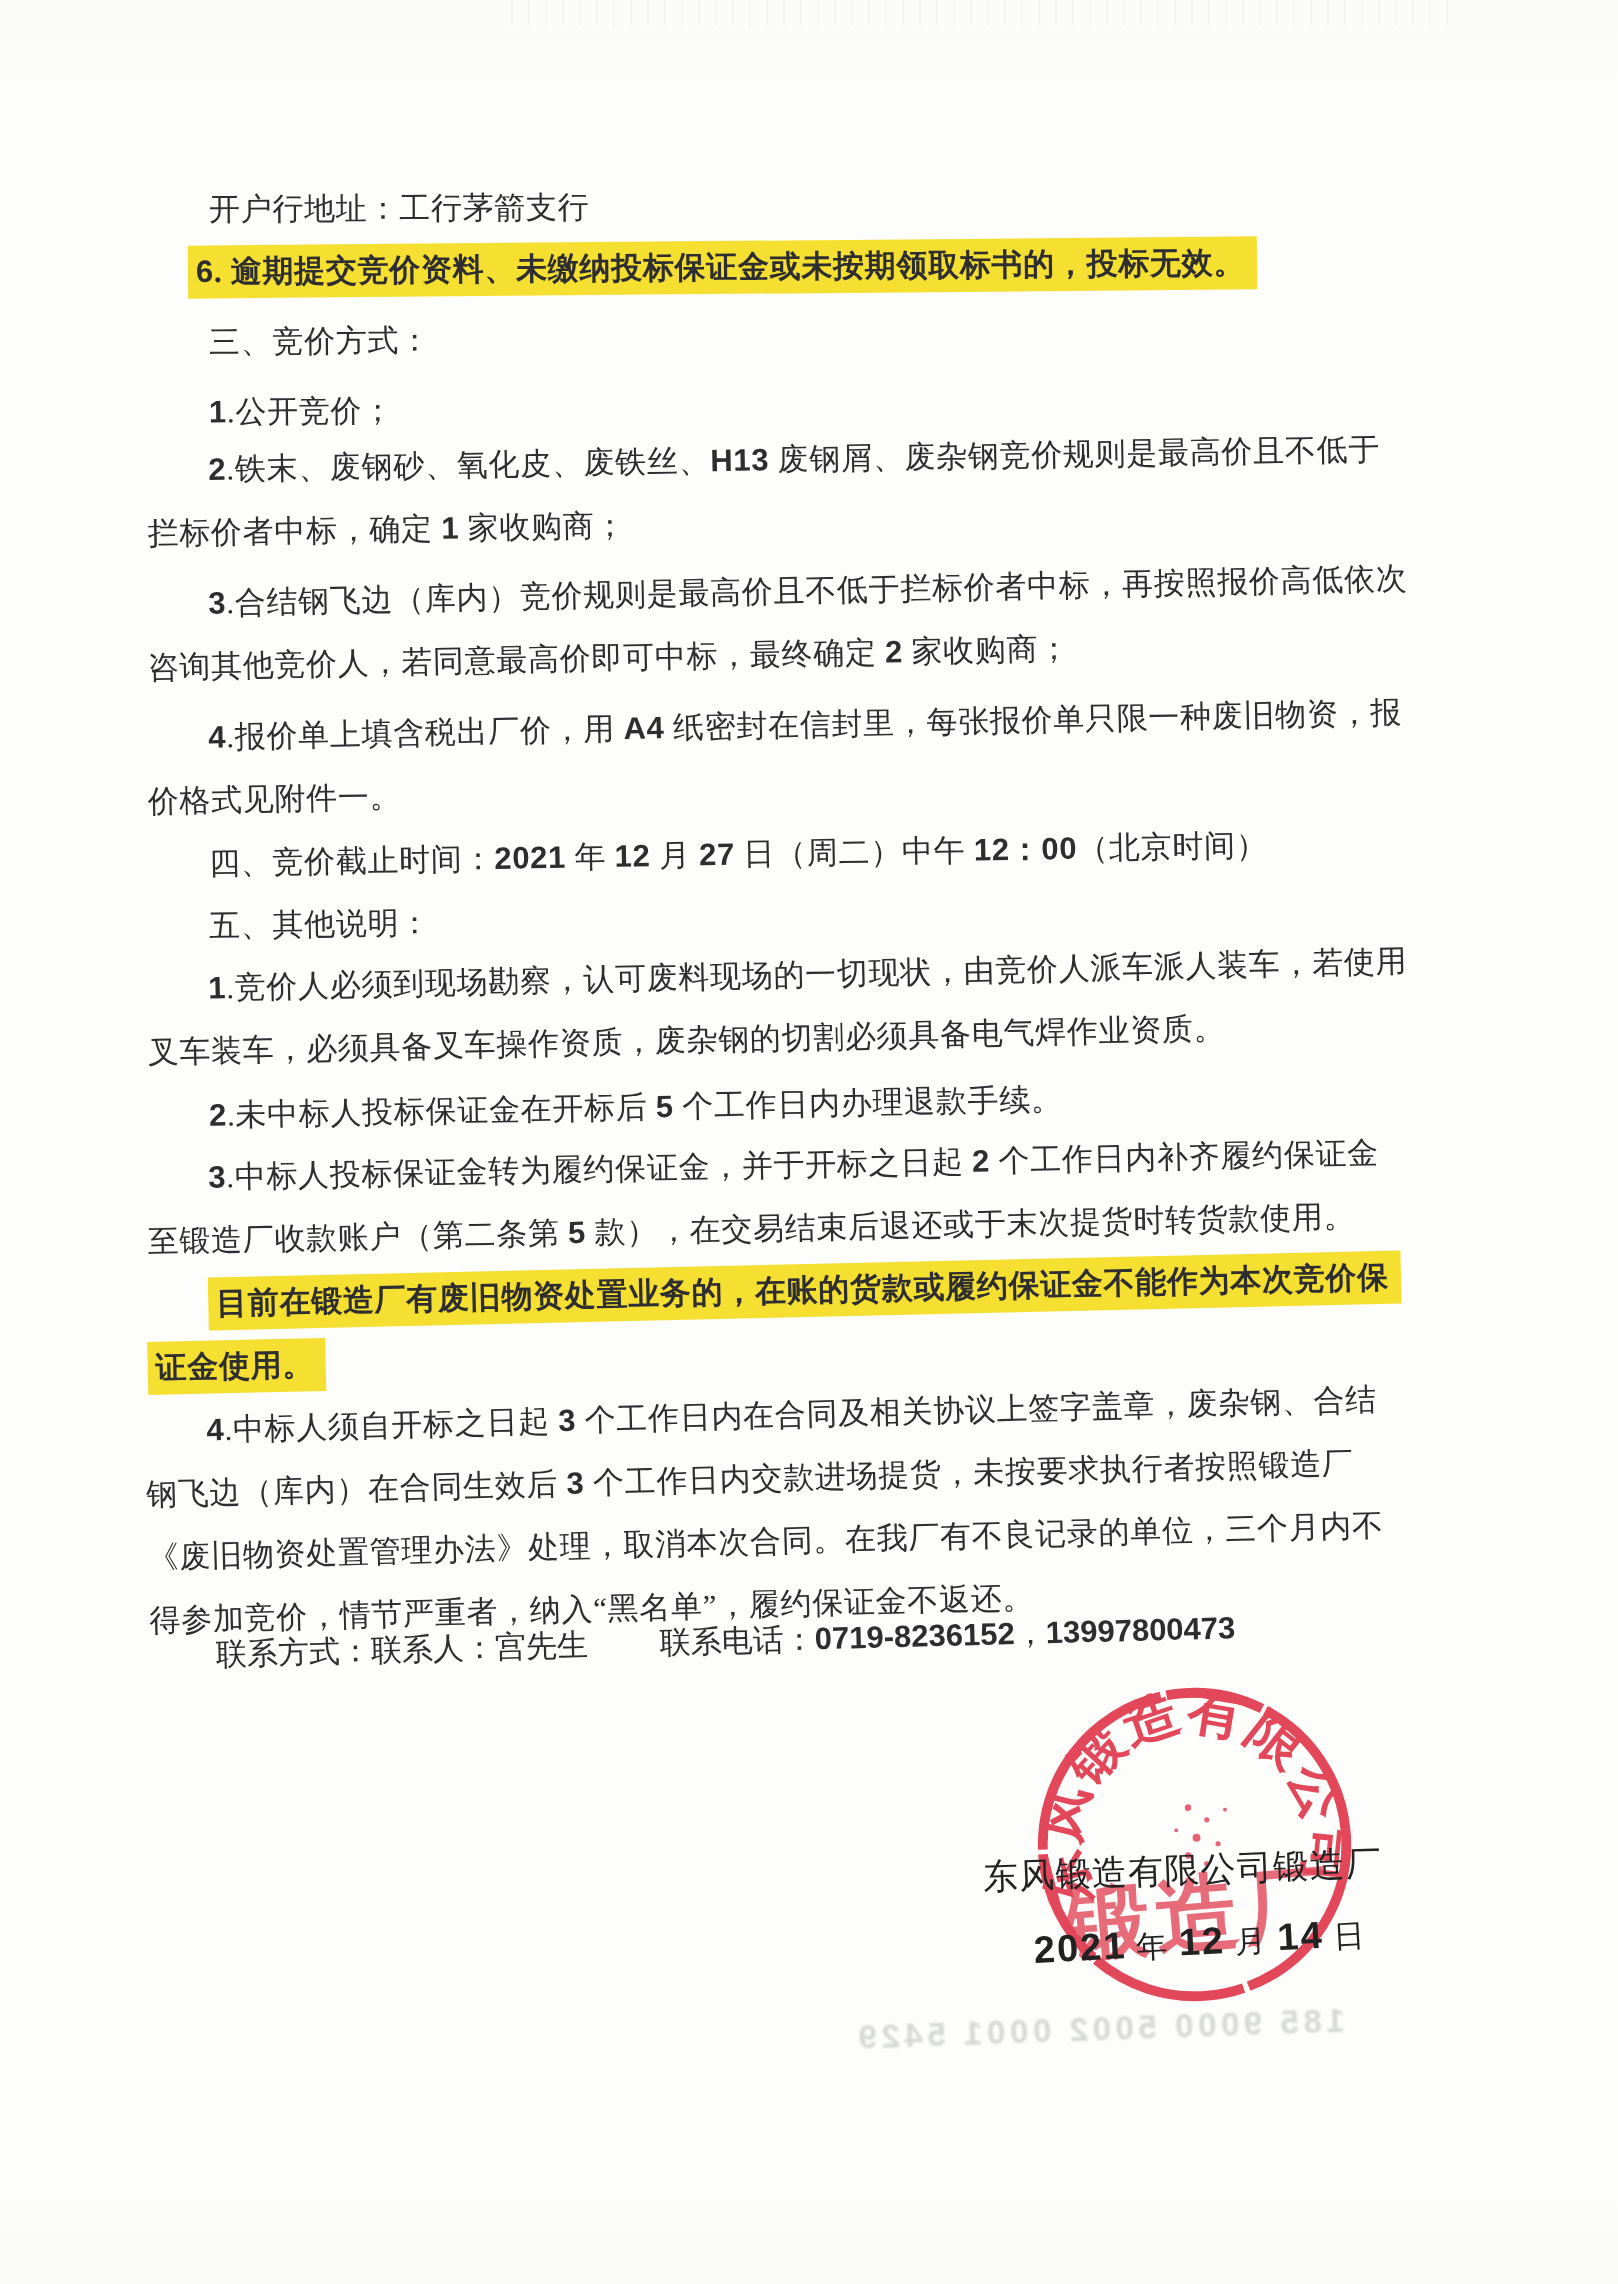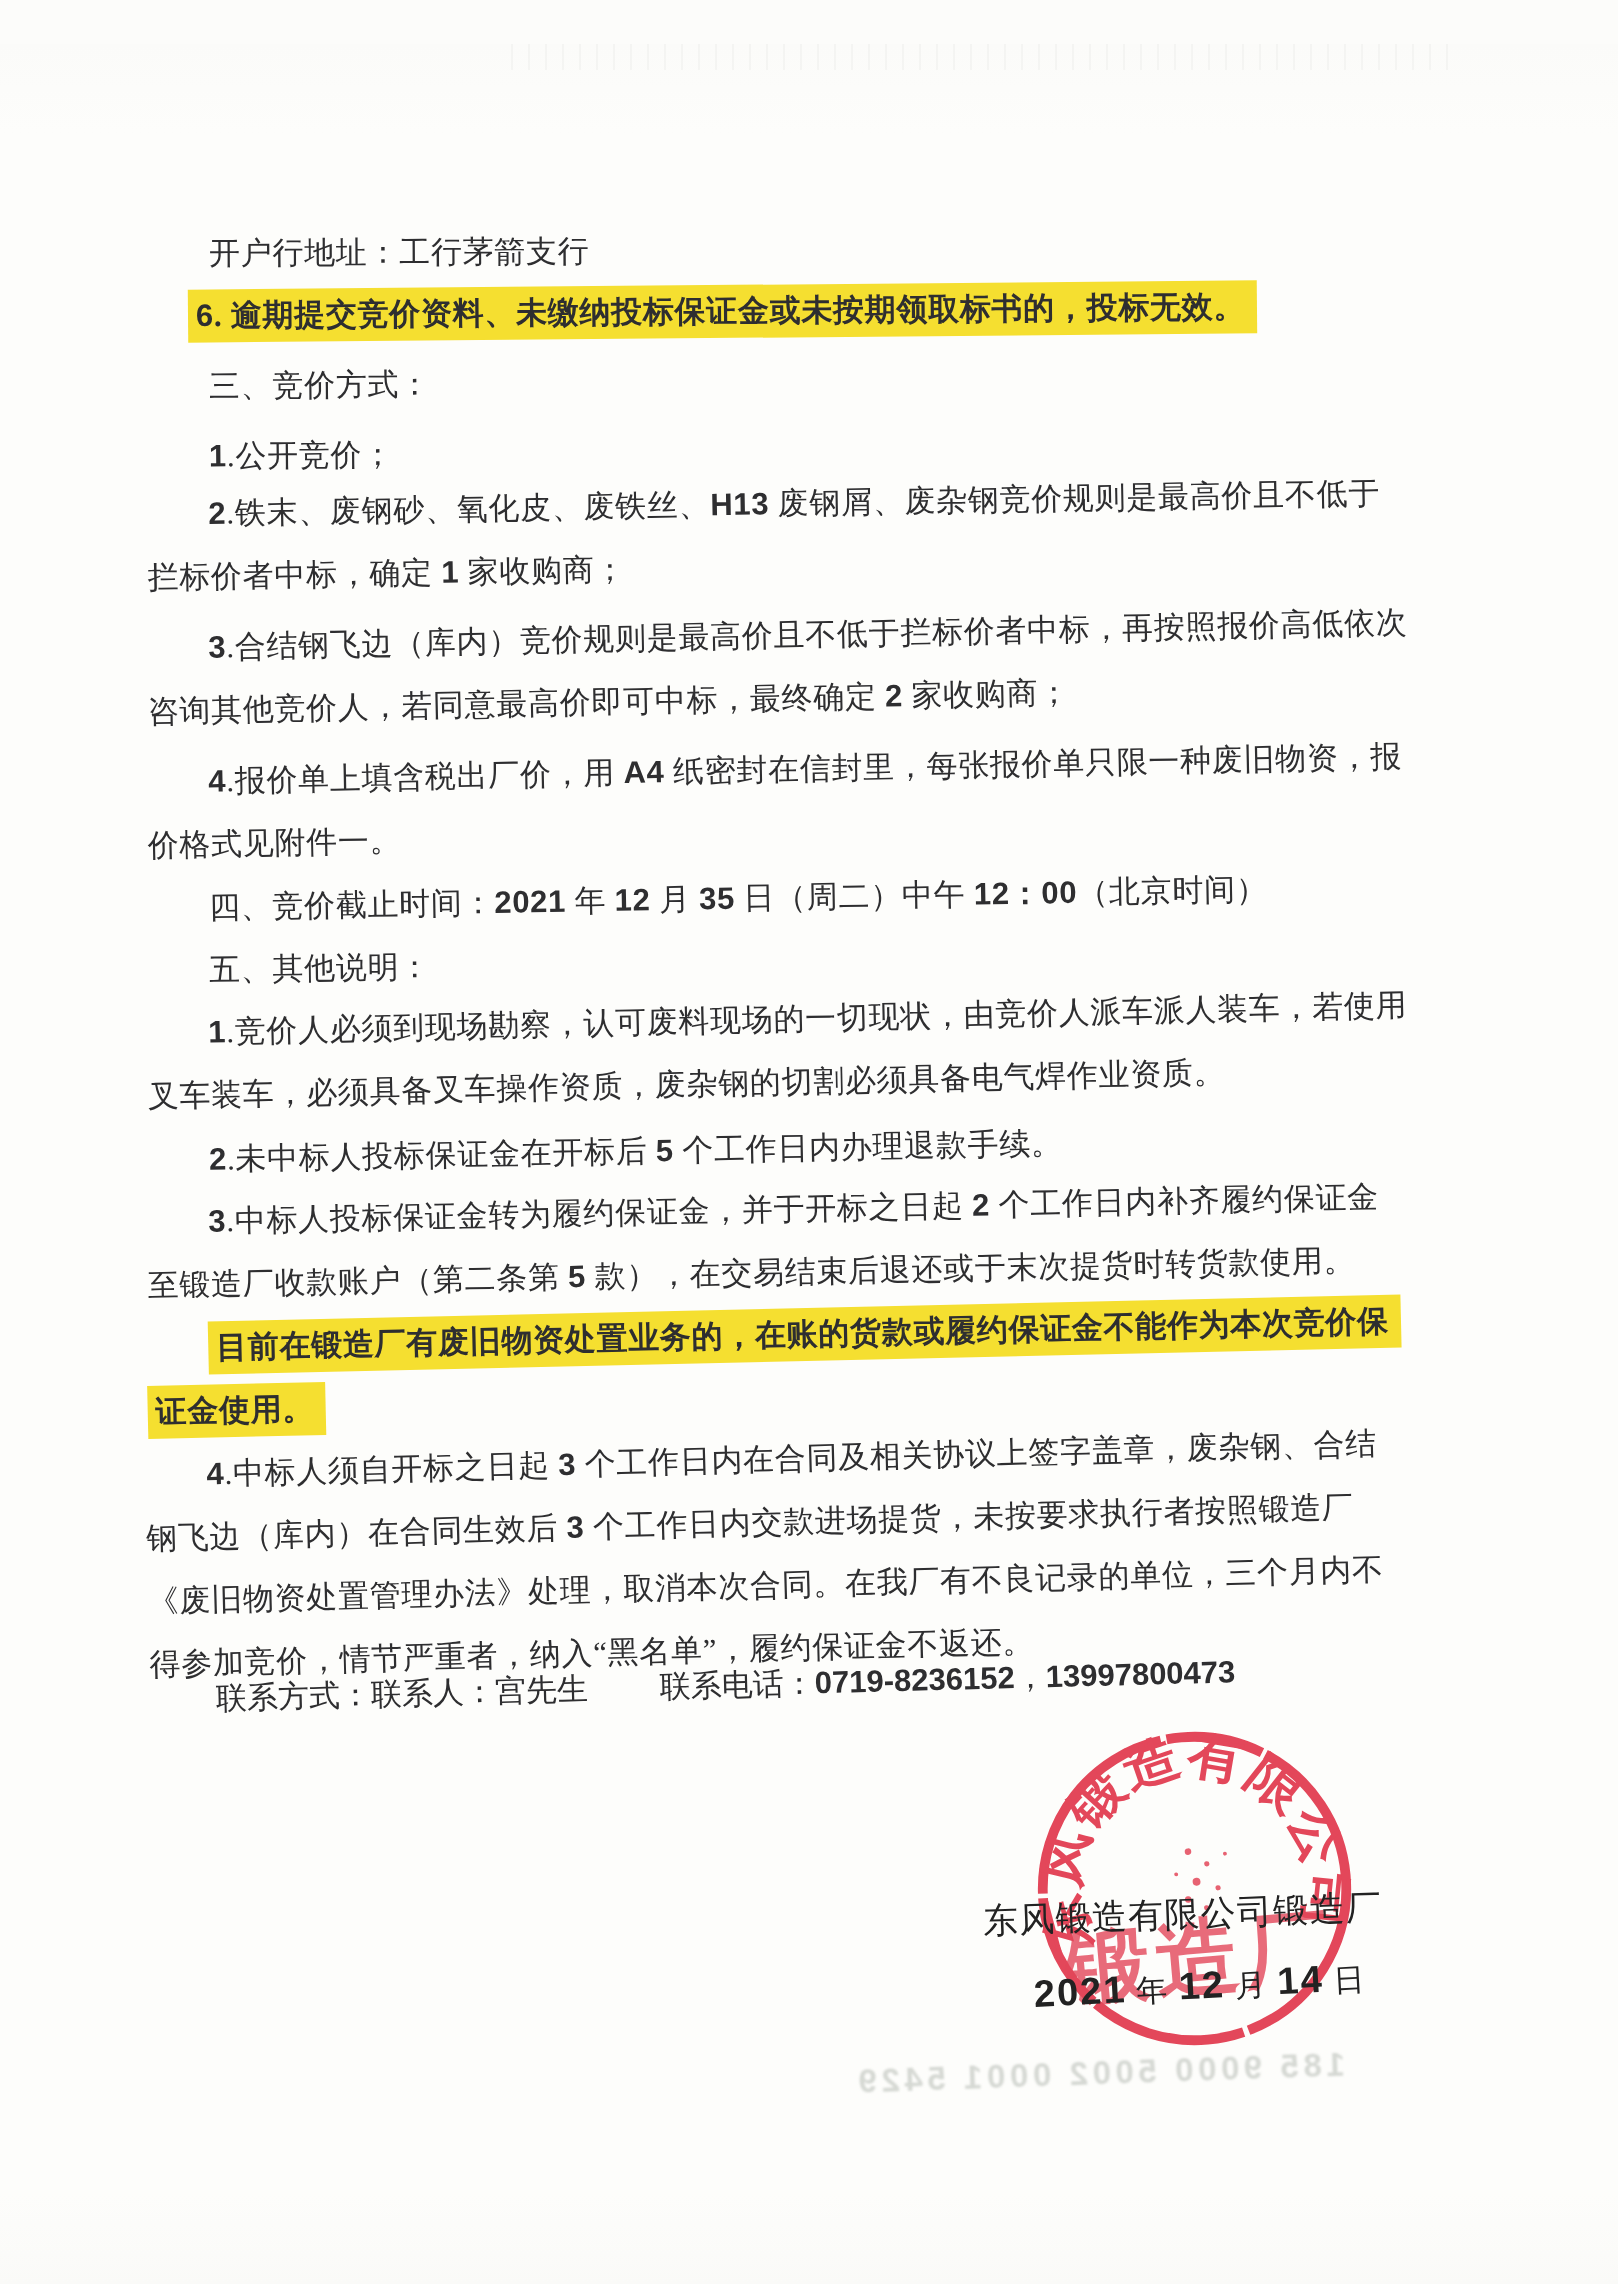--- a/index.html
+++ b/index.html
@@ -5,21 +5,21 @@
   html,body{margin:0;padding:0;}
   body{
     width:1619px;height:2284px;
     background:#fcfcfa;
     font-family:"Liberation Serif","DejaVu Serif",serif;
     color:#2e2e30;
     position:relative;
     overflow:hidden;
   }
   .sheet{position:absolute;inset:0;background:
-    linear-gradient(180deg,#fbfbf9 0%,#fdfdfb 4%,#fdfdfb 96%,#fafaf8 100%); margin-top: 44px;}
+    linear-gradient(180deg,#fbfbf9 0%,#fdfdfb 4%,#fdfdfb 96%,#fafaf8 100%);}
   
   .para{
     position:absolute;left:147px;width:1263px;
     font-size:31px;line-height:63px;
     text-indent:62px;
     transform-origin:left center;
     letter-spacing:0.7px;
   }
   
   .para b, .date b, .phone b, .bleed b{
@@ -80,21 +80,21 @@
   <p class="para autobold" style="top:280px;transform:rotate(-0.5deg);">三、竞价方式：</p>
 
   <p class="para autobold" style="top:350px;transform:rotate(-0.5deg);"><b>1</b>.公开竞价；</p>
 
   <p class="para autobold" style="top:408px;transform:rotate(-1.0deg);"><b>2</b>.铁末、废钢砂、氧化皮、废铁丝、<b>H13</b> 废钢屑、废杂钢竞价规则是最高价且不低于拦标价者中标，确定 <b>1</b> 家收购商；</p>
 
   <p class="para autobold" style="top:542px;transform:rotate(-1.2deg);"><b>3</b>.合结钢飞边（库内）竞价规则是最高价且不低于拦标价者中标，再按照报价高低依次咨询其他竞价人，若同意最高价即可中标，最终确定 <b>2</b> 家收购商；</p>
 
   <p class="para autobold" style="top:676px;transform:rotate(-1.2deg);"><b>4</b>.报价单上填含税出厂价，用 <b>A4</b> 纸密封在信封里，每张报价单只限一种废旧物资，报价格式见附件一。</p>
 
-  <p class="para autobold" style="top:802px;transform:rotate(-1.0deg);">四、竞价截止时间：<b>2021</b> 年 <b>12</b> 月 <b>35</b> 日（周二）中午 <b>12：00</b>（北京时间）</p>
+  <p class="para autobold" style="top:802px;transform:rotate(-1.0deg);">四、竞价截止时间：<b>2021</b> 年 <b>12</b> 月 <b>27</b> 日（周二）中午 <b>12：00</b>（北京时间）</p>
 
   <p class="para autobold" style="top:864px;transform:rotate(-0.8deg);">五、其他说明：</p>
 
   <p class="para autobold" style="top:927px;transform:rotate(-1.3deg);"><b>1</b>.竞价人必须到现场勘察，认可废料现场的一切现状，由竞价人派车派人装车，若使用叉车装车，必须具备叉车操作资质，废杂钢的切割必须具备电气焊作业资质。</p>
 
   <p class="para autobold" style="top:1054px;transform:rotate(-1.1deg);"><b>2</b>.未中标人投标保证金在开标后 <b>5</b> 个工作日内办理退款手续。</p>
 
   <p class="para autobold" style="top:1116px;transform:rotate(-1.2deg);"><b>3</b>.中标人投标保证金转为履约保证金，并于开标之日起 <b>2</b> 个工作日内补齐履约保证金至锻造厂收款账户（第二条第 <b>5</b> 款），在交易结束后退还或于末次提货时转货款使用。</p>
 
   <p class="para" style="top:1242px;transform:rotate(-1.3deg);"><span class="hl autobold">目前在锻造厂有废旧物资处置业务的，在账的货款或履约保证金不能作为本次竞价保证金使用。</span></p>

